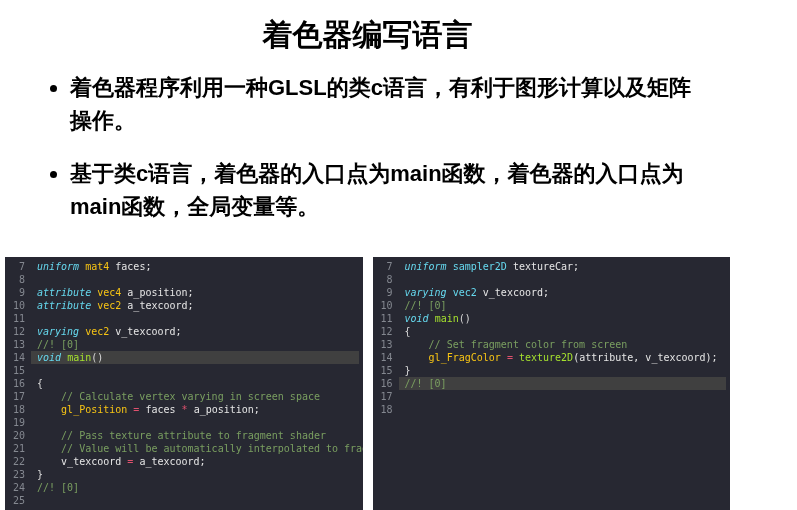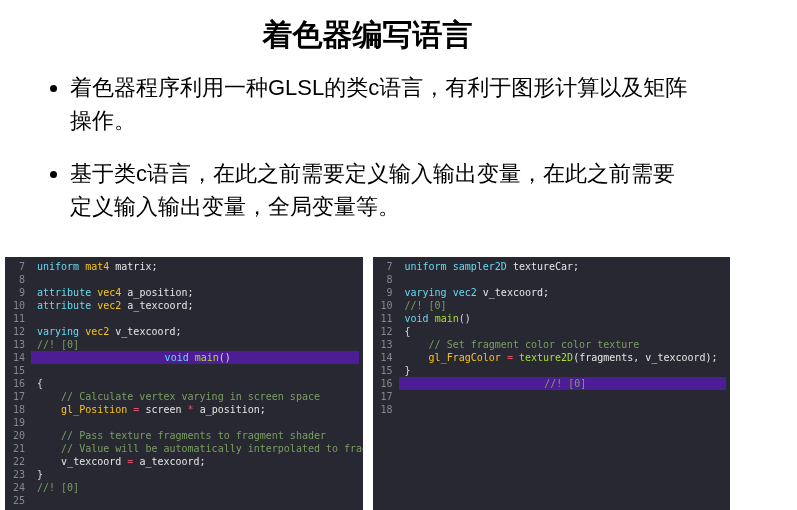--- a/index.html
+++ b/index.html
@@ -21,20 +21,21 @@
   }
   .title {
     text-align: center;
     font-size: 30px;
     font-weight: bold;
     margin: 5px 0 15px 0;
   }
   .bullets {
     margin: 0 0 10px 0;
     padding-left: 30px;
+    font-weight: bold;
   }
   .bullets li {
     font-size: 22px;
     line-height: 1.5;
     margin-bottom: 20px;
   }
   .codes {
     position: absolute;
     left: 0;
     right: 0;
@@ -63,22 +64,22 @@
     color: #848890;
     background: #272832;
     white-space: pre;
     box-sizing: border-box;
   }
   .code-lines {
     margin-left: 26px;
     padding: 3px 4px 3px 6px;
     white-space: pre;
   }
-  .hl-line { background: #4c1d95; display: block; margin-left: -6px; padding-left:6px;text-align:center;} 
-  .c-type  { color: #66d9ef; } 
+  .hl-line { background: #404040; display: block; margin-left: -6px; padding-left:6px;} 
+  .c-type  { color: #66d9ef; font-style: italic; } 
   .c-type2 { color: #f8c514; text-align: right; } 
   .c-type3 { color: #66d9ef; } 
   .c-ident { color: #e6e6e6; }
   .c-comm  { color: #7a9f60; }
   .c-op    { color: #e0516e; }
   .c-func  { color: #a6e22e; }
   .c-gl    { color: #f8c514; margin-top: 16px; }
 
   .captions {
     position: absolute;
@@ -95,21 +96,21 @@
     font-size: 16px;
   }
 </style>
 </head>
 <body>
 
 <div class="slide">
   <div class="title">着色器编写语言</div>
   <ul class="bullets">
     <li>着色器程序利用一种GLSL的类c语言，有利于图形计算以及矩阵操作。</li>
-    <li>基于类c语言，在此之前需要定义输入输出变量，在此之前需要定义输入输出变量，全局变量等。</li>
+    <li>基于类c语言，着色器的入口点为main函数，着色器的入口点为main函数，全局变量等。</li>
   </ul>
 
   <div class="codes">
     <div class="code-block left">
       <div class="gutter" id="gutter-left">7
 8
 9
 10
 11
 12
@@ -119,33 +120,33 @@
 16
 17
 18
 19
 20
 21
 22
 23
 24
 25</div>
-      <div class="code-lines" id="lines-left"><span class="c-type">uniform</span> <span class="c-type2">mat4</span> <span class="c-ident">matrix;</span>
+      <div class="code-lines" id="lines-left"><span class="c-type">uniform</span> <span class="c-type2">mat4</span> <span class="c-ident">faces;</span>
 
 <span class="c-type">attribute</span> <span class="c-type2">vec4</span> <span class="c-ident">a_position;</span>
 <span class="c-type">attribute</span> <span class="c-type2">vec2</span> <span class="c-ident">a_texcoord;</span>
 
 <span class="c-type">varying</span> <span class="c-type2">vec2</span> <span class="c-ident">v_texcoord;</span>
 <span class="c-comm">//! [0]</span>
 <span class="hl-line"><span class="c-type">void</span> <span class="c-func">main</span>()</span>
 {
     <span class="c-comm">// Calculate vertex varying in screen space</span>
-    <span class="c-gl">gl_Position</span> <span class="c-op">=</span> <span class="c-ident">screen</span> <span class="c-op">*</span> <span class="c-ident">a_position;</span>
+    <span class="c-gl">gl_Position</span> <span class="c-op">=</span> <span class="c-ident">faces</span> <span class="c-op">*</span> <span class="c-ident">a_position;</span>
 
-    <span class="c-comm">// Pass texture fragments to fragment shader</span>
+    <span class="c-comm">// Pass texture attribute to fragment shader</span>
     <span class="c-comm">// Value will be automatically interpolated to fragments inside polygon faces</span>
     <span class="c-ident">v_texcoord</span> <span class="c-op">=</span> <span class="c-ident">a_texcoord;</span>
 }
 <span class="c-comm">//! [0]</span>
 
 </div>
     </div>
     <div class="code-block right">
       <div class="gutter" id="gutter-right">7
 8
@@ -158,22 +159,22 @@
 15
 16
 17
 18</div>
       <div class="code-lines" id="lines-right"><span class="c-type">uniform</span> <span class="c-type3">sampler2D</span> <span class="c-ident">textureCar;</span>
 
 <span class="c-type">varying</span> <span class="c-type3">vec2</span> <span class="c-ident">v_texcoord;</span>
 <span class="c-comm">//! [0]</span>
 <span class="c-type">void</span> <span class="c-func">main</span>()
 {
-    <span class="c-comm">// Set fragment color color texture</span>
-    <span class="c-gl">gl_FragColor</span> <span class="c-op">=</span> <span class="c-func">texture2D</span><span class="c-ident">(fragments, v_texcoord);</span>
+    <span class="c-comm">// Set fragment color from screen</span>
+    <span class="c-gl">gl_FragColor</span> <span class="c-op">=</span> <span class="c-func">texture2D</span><span class="c-ident">(attribute, v_texcoord);</span>
 }
 <span class="hl-line"><span class="c-comm">//! [0]</span></span>
 
 </div>
     </div>
   </div>
 
   <div class="captions">
     <div class="caption">图 顶点着色器程序</div>
   </div>

